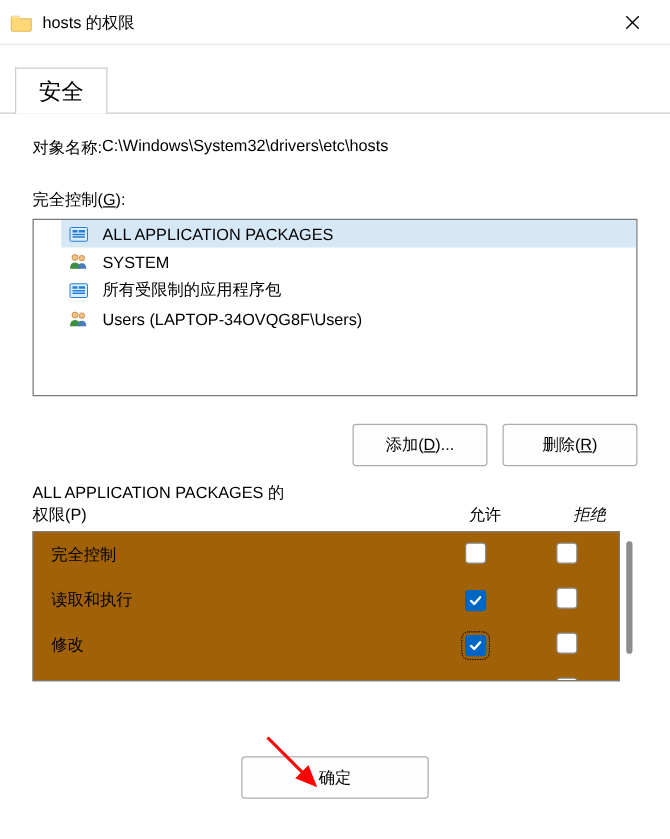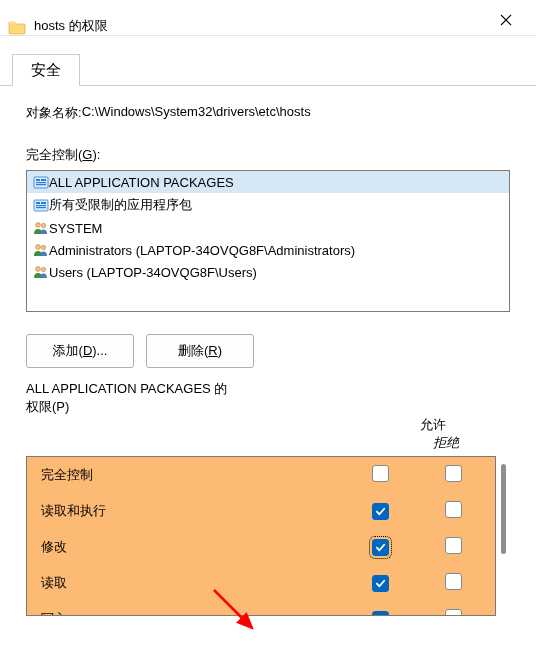--- a/index.html
+++ b/index.html
@@ -7,21 +7,21 @@
       font-family: "Segoe UI", "Microsoft YaHei", sans-serif;
       font-size: 13px;
       background: #fff;
       width: 536px;
       height: 671px;
       overflow: hidden;
     }
     .titlebar {
       height: 36px;
       display: flex;
-      align-items: flex-end;
+      align-items: center;
       padding: 0 8px;
       border-bottom: 1px solid #e5e5e5;
     }
     .titlebar .folder-icon {
       width: 18px;
       height: 16px;
       margin-right: 8px;
     }
     .titlebar .title {
       flex: 1;
@@ -36,21 +36,21 @@
     }
     .tabs {
       display: flex;
       padding: 18px 12px 0 12px;
     }
     .tab {
       padding: 6px 18px;
       border: 1px solid #ccc;
       border-bottom: none;
       background: #fff;
-      font-size: 15px;
+      font-size: 18px;
     }
     .tab-content {
       border-top: 1px solid #ccc;
       margin-top: -1px;
       padding: 18px 26px 10px 26px;
     }
     .object-name-row {
       display: flex;
       margin-bottom: 24px;
     }
@@ -61,73 +61,74 @@
     .listbox {
       border: 1px solid #7a7a7a;
       height: 142px;
       overflow: auto;
       background: #fff;
     }
     .list-item {
       display: flex;
       align-items: center;
       padding: 3px 6px;
-      gap: 0;
+      gap: 11px;
       cursor: default;
+      margin-left: 22px;
     }
     .list-item.selected {
       background: #d6e7f6;
     }
     .grp-icon, .usr-icon {
       width: 16px;
       height: 16px;
       display: inline-flex;
       align-items: center;
       justify-content: center;
       flex-shrink: 0;
     }
     .button-row {
       display: flex;
+      justify-content: flex-end;
       gap: 12px;
       margin-top: 22px;
       margin-bottom: 12px;
     }
     .btn {
       padding: 7px 0;
       width: 108px;
       text-align: center;
       border: 1px solid #adadad;
       background: #fdfdfd;
       font-size: 13px;
       border-radius: 3px;
       cursor: pointer;
     }
     .btn .u { text-decoration: underline; }
     .perm-header {
       display: flex;
       margin-top: 6px;
-      flex-direction: column;
     }
     .perm-header .lbl {
       flex: 1;
     }
     .perm-header .col {
       width: 90px;
-      text-align: left;
+      text-align: center;
     }
     .perm-header .col.deny { width: 77px; font-style: italic; }
     .perm-box-wrap {
       display: flex;
       margin-top: 4px;
     }
     .perm-box {
       flex: 1;
       border: 1px solid #7a7a7a;
-      background: #fdba74;
-      height: 160px;
+      background: #a16207;
+      height: 120px;
       overflow: hidden;
     }
     .perm-row {
       display: flex;
       align-items: center;
       padding: 8px 14px 8px 14px;
     }
     .perm-row .name { flex: 1; }
     .perm-row .chk {
       width: 90px;
@@ -222,62 +223,51 @@
             <rect x="1" y="3" width="14" height="11" rx="1" fill="#d6ecff" stroke="#2b7cd3" stroke-width="0.8"></rect>
             <rect x="3" y="5" width="4" height="2" fill="#2b7cd3"></rect>
             <rect x="8" y="5" width="5" height="2" fill="#2b7cd3"></rect>
             <rect x="3" y="8" width="10" height="1.2" fill="#2b7cd3"></rect>
             <rect x="3" y="10" width="10" height="1.2" fill="#2b7cd3"></rect>
           </svg>
         </span>
         <span>ALL APPLICATION PACKAGES</span>
       </div>
       <div class="list-item">
+        <span class="usr-icon">
+          <svg width="16" height="16" viewBox="0 0 16 16">
+            <circle cx="5" cy="5" r="2.4" fill="#f2c089" stroke="#b06f1f" stroke-width="0.5"></circle>
+            <circle cx="10.5" cy="5.5" r="2.2" fill="#f2c089" stroke="#b06f1f" stroke-width="0.5"></circle>
+            <path d="M1 14 q0 -5 4 -5 t4 5 Z" fill="#3e8f3e"></path>
+            <path d="M7 14 q0 -4.5 3.5 -4.5 t3.5 4.5 Z" fill="#4a7db5"></path>
+          </svg>
+        </span>
+        <span>SYSTEM</span>
+      </div>
+      <div class="list-item">
         <span class="grp-icon">
           <svg width="16" height="16" viewBox="0 0 16 16">
             <rect x="1" y="3" width="14" height="11" rx="1" fill="#d6ecff" stroke="#2b7cd3" stroke-width="0.8"></rect>
             <rect x="3" y="5" width="4" height="2" fill="#2b7cd3"></rect>
             <rect x="8" y="5" width="5" height="2" fill="#2b7cd3"></rect>
             <rect x="3" y="8" width="10" height="1.2" fill="#2b7cd3"></rect>
             <rect x="3" y="10" width="10" height="1.2" fill="#2b7cd3"></rect>
           </svg>
         </span>
         <span>所有受限制的应用程序包</span>
       </div>
       <div class="list-item">
         <span class="usr-icon">
           <svg width="16" height="16" viewBox="0 0 16 16">
             <circle cx="5" cy="5" r="2.4" fill="#f2c089" stroke="#b06f1f" stroke-width="0.5"></circle>
             <circle cx="10.5" cy="5.5" r="2.2" fill="#f2c089" stroke="#b06f1f" stroke-width="0.5"></circle>
             <path d="M1 14 q0 -5 4 -5 t4 5 Z" fill="#3e8f3e"></path>
             <path d="M7 14 q0 -4.5 3.5 -4.5 t3.5 4.5 Z" fill="#4a7db5"></path>
           </svg>
         </span>
-        <span>SYSTEM</span>
-      </div>
-      <div class="list-item">
-        <span class="usr-icon">
-          <svg width="16" height="16" viewBox="0 0 16 16">
-            <circle cx="5" cy="5" r="2.4" fill="#f2c089" stroke="#b06f1f" stroke-width="0.5"></circle>
-            <circle cx="10.5" cy="5.5" r="2.2" fill="#f2c089" stroke="#b06f1f" stroke-width="0.5"></circle>
-            <path d="M1 14 q0 -5 4 -5 t4 5 Z" fill="#3e8f3e"></path>
-            <path d="M7 14 q0 -4.5 3.5 -4.5 t3.5 4.5 Z" fill="#4a7db5"></path>
-          </svg>
-        </span>
-        <span>Administrators (LAPTOP-34OVQG8F\Administrators)</span>
-      </div>
-      <div class="list-item">
-        <span class="usr-icon">
-          <svg width="16" height="16" viewBox="0 0 16 16">
-            <circle cx="5" cy="5" r="2.4" fill="#f2c089" stroke="#b06f1f" stroke-width="0.5"></circle>
-            <circle cx="10.5" cy="5.5" r="2.2" fill="#f2c089" stroke="#b06f1f" stroke-width="0.5"></circle>
-            <path d="M1 14 q0 -5 4 -5 t4 5 Z" fill="#3e8f3e"></path>
-            <path d="M7 14 q0 -4.5 3.5 -4.5 t3.5 4.5 Z" fill="#4a7db5"></path>
-          </svg>
-        </span>
         <span>Users (LAPTOP-34OVQG8F\Users)</span>
       </div>
     </div>
 
   <div class="button-row">
     <div class="btn">
       <span>添加(</span><span class="u">D</span><span>)...</span>
     </div>
     <div class="btn">
       <span>删除(</span><span class="u">R</span><span>)</span>

